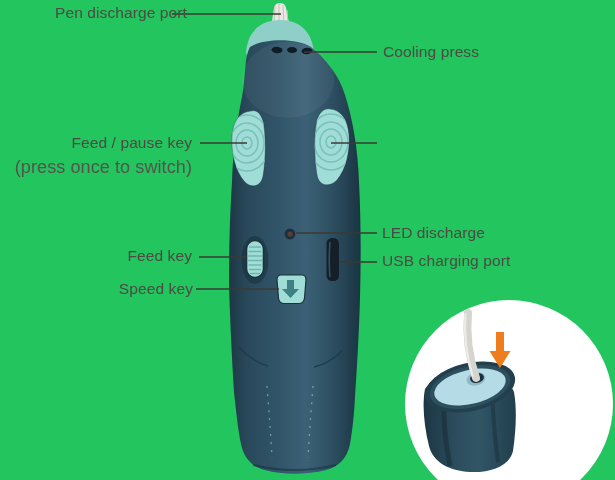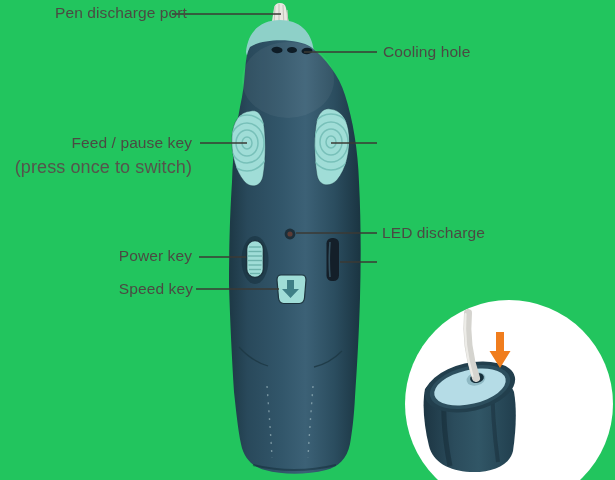--- a/index.html
+++ b/index.html
@@ -152,23 +152,24 @@
           <path d="M468,313 C466,334 469,357 476,378" stroke-width="8" stroke="#d5d4cf"></path>
           <path d="M465.5,314 C464,334 466.5,356 472.5,376" stroke-width="2.2" opacity="0.9" stroke="#efeeea"></path>
         </g>
 
         <polygon points="496,332 504,332 504,351 510.5,351 500,368 489.5,351 496,351" fill="#f07d1d"></polygon>
       </g>
     </g>
   </svg>
 
   <div class="label" style="left:55px;top:4px">Pen discharge port</div>
-  <div class="label" style="left:383px;top:43px">Cooling hole</div>
+  <div class="label" style="left:383px;top:43px">Cooling press</div>
 
   <div class="label right" style="right:423px;top:134px">Feed / pause key</div>
   <div class="label right sub" style="right:423px;top:157px">(press once to switch)</div>
 
 
   <div class="label" style="left:382px;top:224px">LED discharge</div>
-  <div class="label right" style="right:423px;top:247px">Power key</div>
+  <div class="label right" style="right:423px;top:247px">Feed key</div>
+  <div class="label" style="left:382px;top:252px">USB charging port</div>
   <div class="label right" style="right:422px;top:280px">Speed key</div>
 
 </div>
 
 </body></html>

